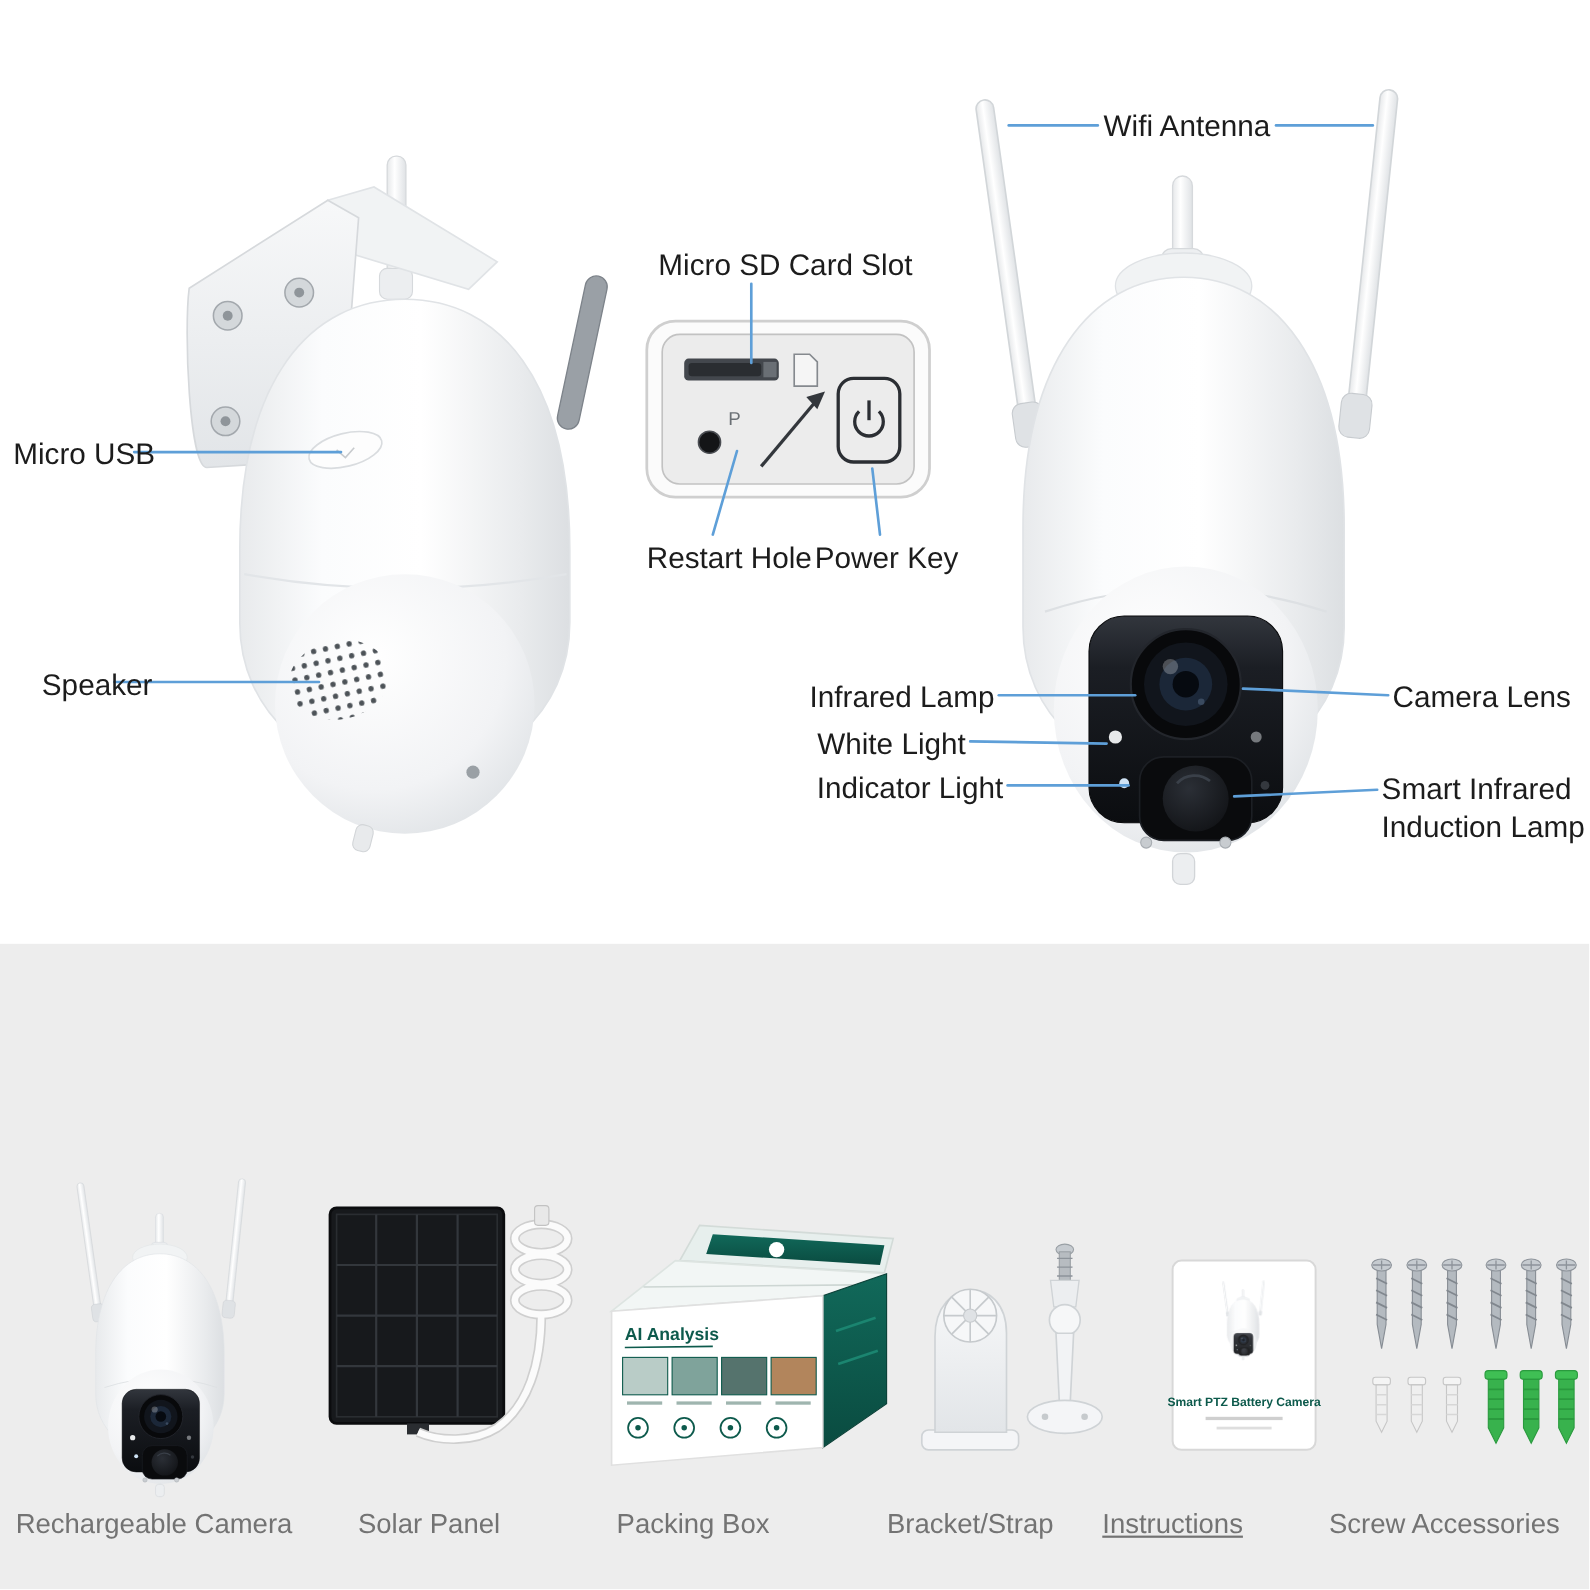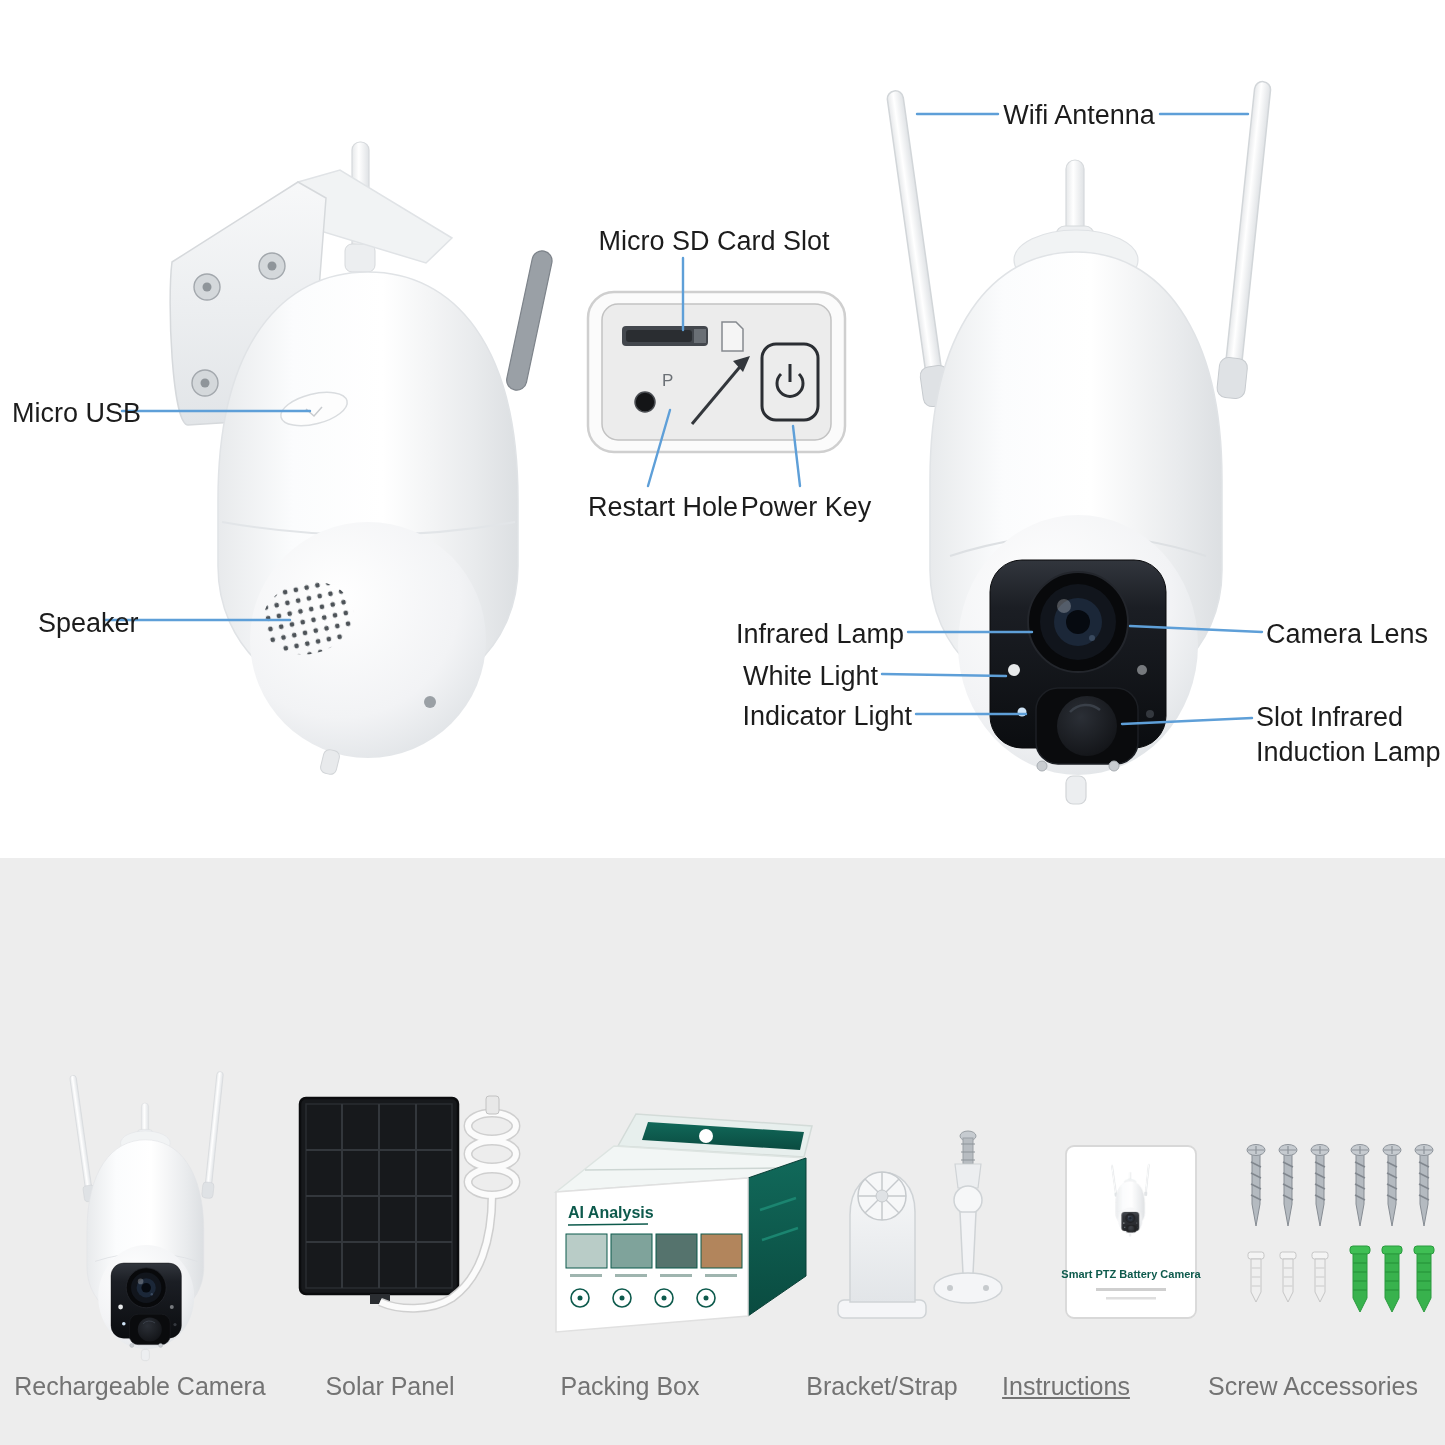--- a/index.html
+++ b/index.html
@@ -297,21 +297,21 @@
   <div class="callout c-center" style="left:714px;top:224px;">Micro SD Card Slot</div>
   <div class="callout" style="left:12px;top:396px;">Micro USB</div>
   <div class="callout c-center" style="left:635px;top:490px;margin-left:28px;">Restart Hole</div>
   <div class="callout c-center" style="left:806px;top:490px;">Power Key</div>
   <div class="callout" style="left:10px;top:606px;margin-left:28px;">Speaker</div>
   <div class="callout c-right" style="left:904px;top:617px;">Infrared Lamp</div>
   <div class="callout c-right" style="left:878px;top:659px;">White Light</div>
   <div class="callout c-right" style="left:912px;top:699px;text-align:center;">Indicator Light</div>
   <div class="callout" style="left:1266px;top:617px;">Camera Lens</div>
   <div class="callout" style="left:1256px;top:700px;">
-    <div>Slot Infrared</div>
+    <div>Smart Infrared</div>
     <div>Induction Lamp</div>
   </div>
 
   <div class="item-label" style="left:140px;">Rechargeable Camera</div>
   <div class="item-label" style="left:390px;">Solar Panel</div>
   <div class="item-label" style="left:630px;">Packing Box</div>
   <div class="item-label" style="left:882px;">Bracket/Strap</div>
   <div class="item-label" style="left:1066px;text-decoration:underline;">Instructions</div>
   <div class="item-label" style="left:1313px;">Screw Accessories</div>
 </div>

